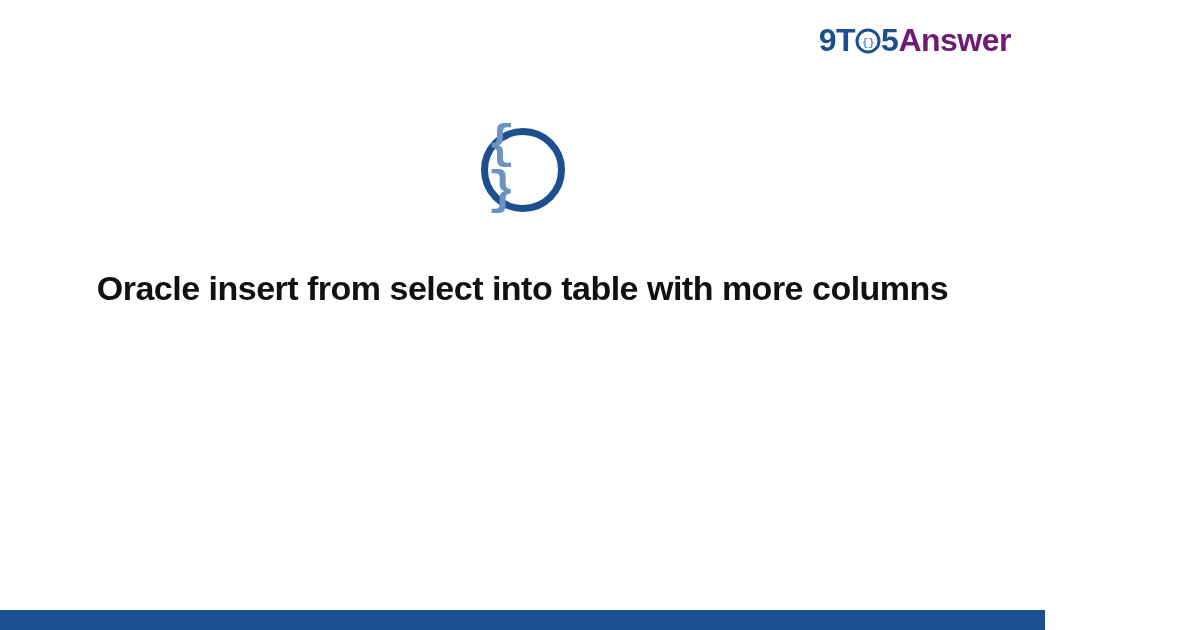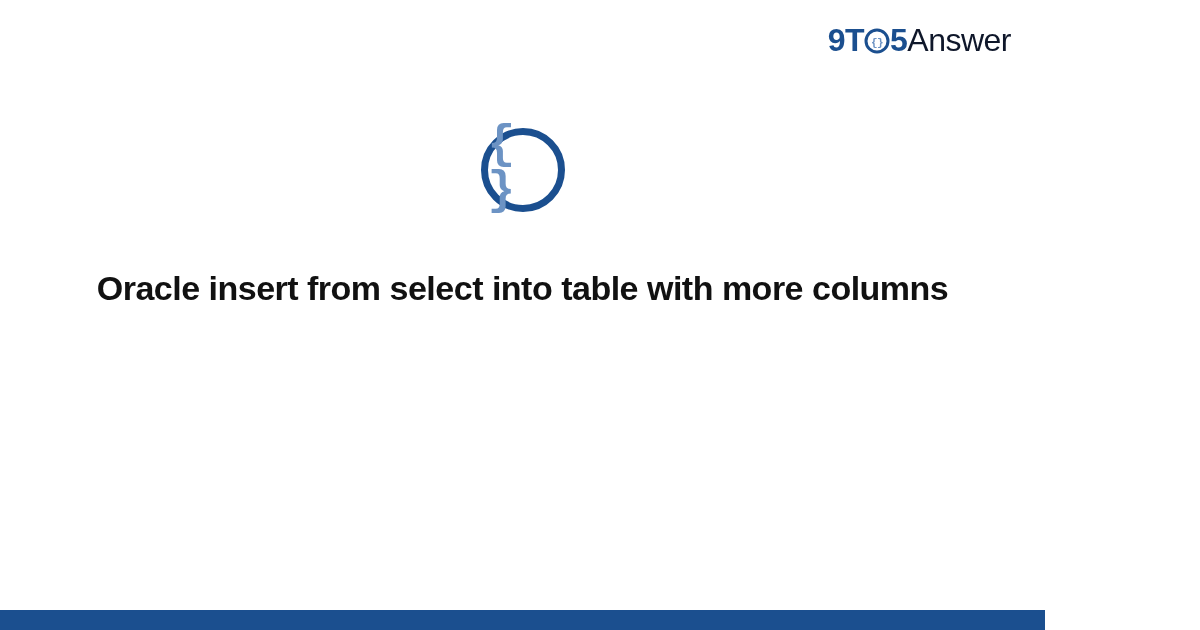--- a/index.html
+++ b/index.html
@@ -9,21 +9,21 @@
       position: absolute;
       top: 22px;
       right: 34px;
       font-size: 32px;
       font-weight: 600;
       letter-spacing: -0.5px;
     }
     .brand .nine { color: #1b4f8f; font-weight: 700; }
     .brand .t { color: #1b4f8f; font-weight: 700; }
     .brand .five { color: #1b4f8f; font-weight: 700; }
-    .brand .answer { color: #0f172a; font-weight: 400; }
+    .brand .answer { color: #701a75; font-weight: 700; }
     .brand .o-wrap {
       display: inline-flex;
       align-items: center;
       justify-content: center;
       vertical-align: -3px;
     }
     .center-block {
       position: absolute;
       top: 128px;
       left: 0;

